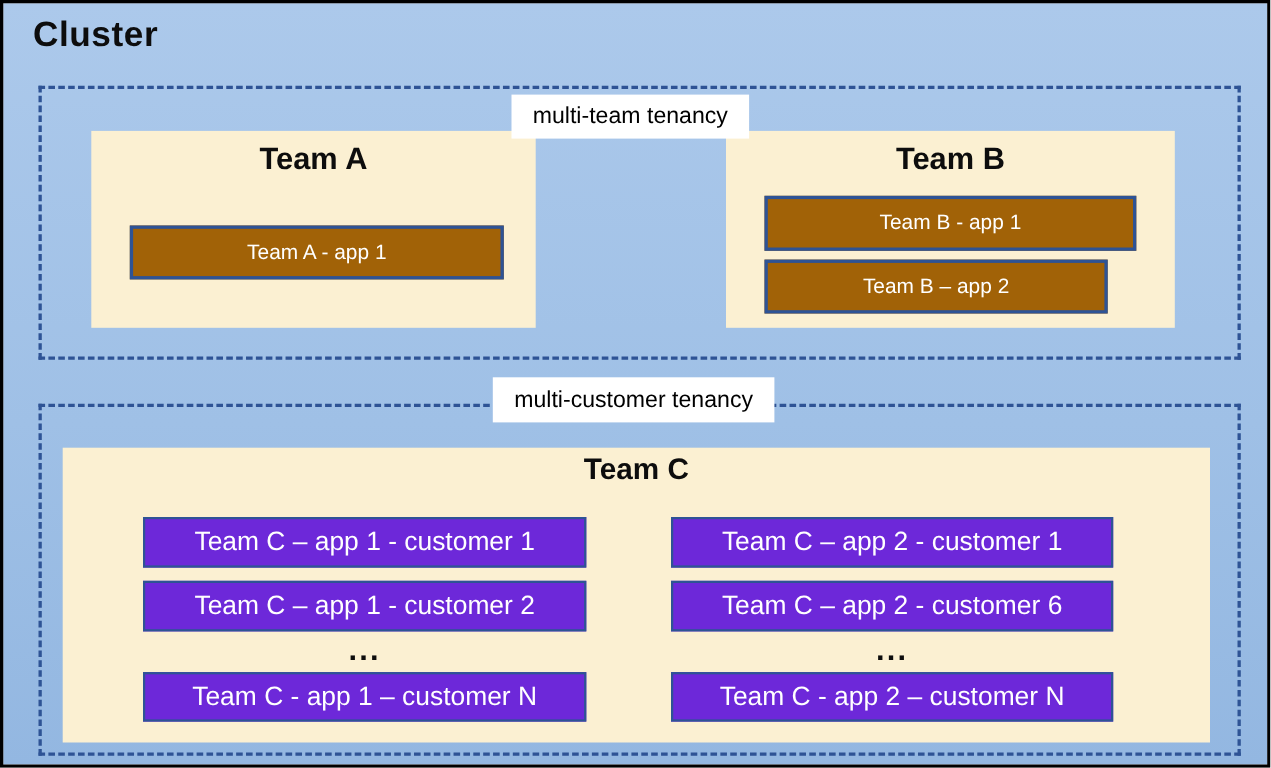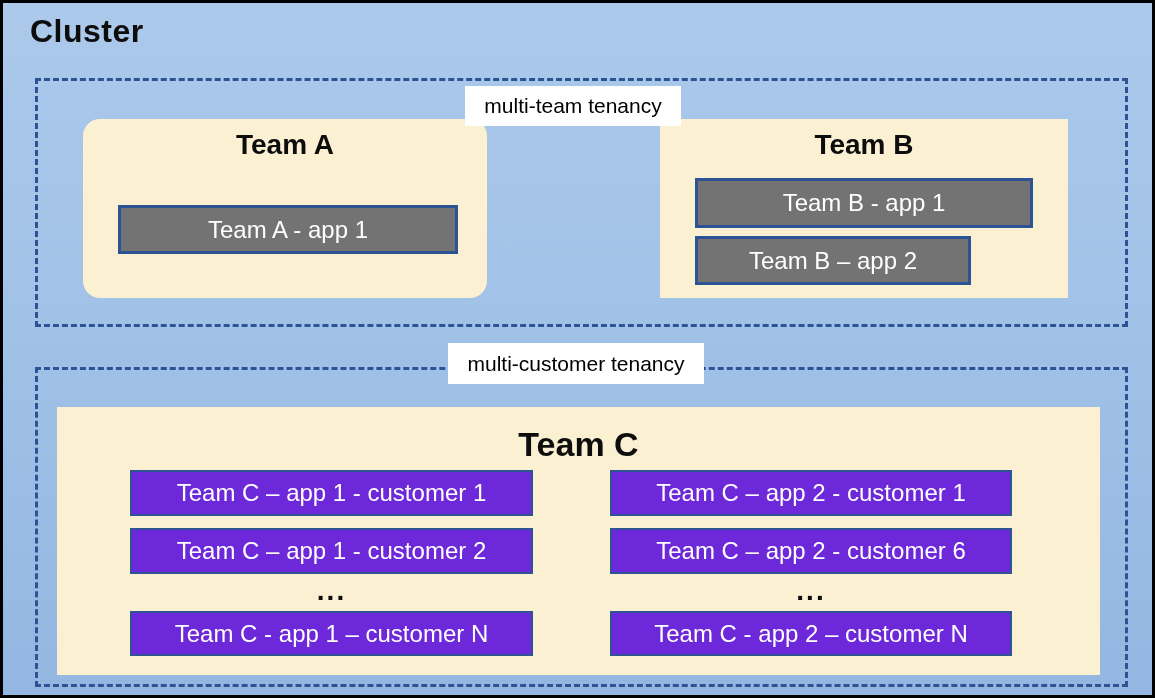--- a/index.html
+++ b/index.html
@@ -31,41 +31,41 @@
     font-size:21px;
     display:flex; align-items:center; justify-content:center;
     z-index:5;
   }
   .label1 { left:462px; top:55px;  width:216px; height:40px;margin-top:28px; }
   .label2 { left:445px; top:340px; width:256px; height:41px; }
   .team-panel {
     position:absolute;
     background:#FBF0D2;
   }
-  .team-a { left:80px;  top:116px; width:404px;  height:179px;border-radius:17px; }
+  .team-a { left:80px;  top:116px; width:404px;  height:179px; }
   .team-b { left:657px; top:116px; width:408px;  height:179px; }
   .team-c { left:54px;  top:404px; width:1043px; height:268px; }
   .team-title {
     text-align:center; font-weight:bold; color:#0d0d0d;
     font-size:28px; margin-top:10px;
   }
-  .team-c .team-title { font-size:34px; margin-top:18px; }
+  .team-c .team-title { font-size:27px; margin-top:4px; }
   .app-box {
     position:absolute;
     box-sizing:border-box;
-    background:#737373;
+    background:#a16207;
     border:3px solid #2E5395;
     color:#fff;
-    font-size:24px;
+    font-size:19px;
     display:flex; align-items:center; justify-content:center;
     white-space:nowrap;
   }
   .app-a1 { left:35px; top:86px;  width:340px; height:49px; }
   .app-b1 { left:35px; top:59px;  width:338px; height:50px; }
-  .app-b2 { left:35px; top:117px; width:276px; height:49px; }
+  .app-b2 { left:35px; top:117px; width:312px; height:49px; }
   .customer-box {
     position:absolute;
     box-sizing:border-box;
     background:#6d28d9;
     border:2px solid #2E5395;
     color:#fff;
     font-size:24px;
     display:flex; align-items:center; justify-content:center;
     white-space:nowrap;
   }

